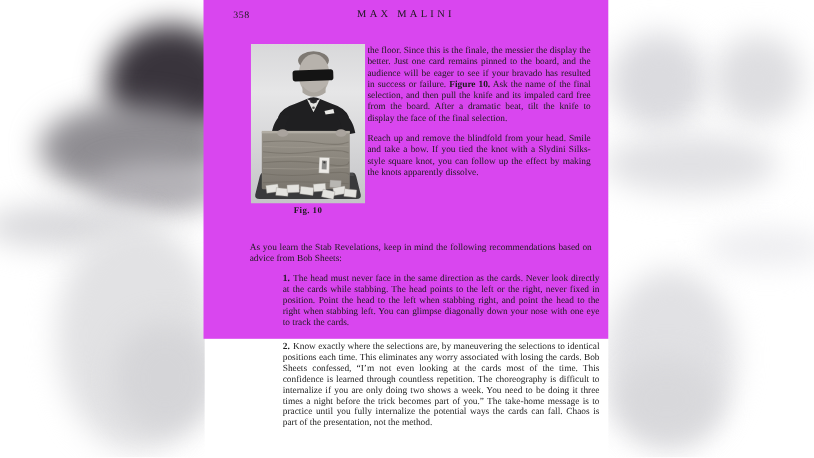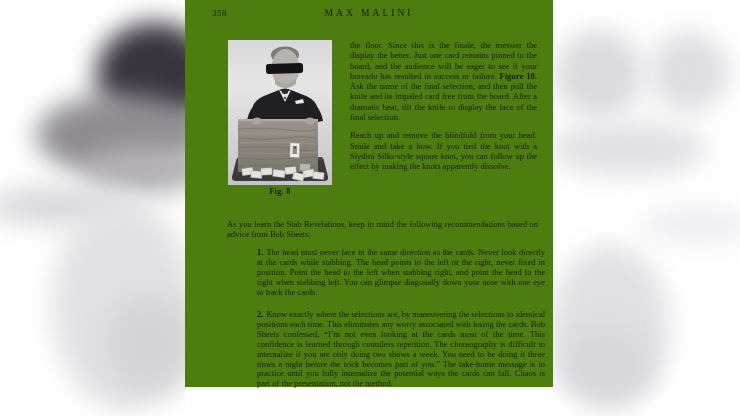--- a/index.html
+++ b/index.html
@@ -21,33 +21,33 @@
   .b-tall {left:52px; top:200px; width:142px;height:210px;background:#e2e2e4;}
   .b-patch{left:104px;top:293px; width:92px; height:102px;background:#d5d5d8;}
   .r-a    {left:2px;  top:30px;  width:88px; height:88px; background:#dbdbdf;}
   .r-b    {left:96px; top:32px;  width:80px; height:80px; background:#dedee1;}
   .r-band {left:-4px; top:122px; width:158px;height:54px; background:#e1e1e4;}
   .r-faint{left:88px; top:208px; width:112px;height:34px; background:#ededf0;}
   .r-bot  {left:-2px; top:245px; width:118px;height:160px;background:#e1e1e4;}
   .r-bot2 {left:6px;  top:325px; width:94px; height:78px; background:#d8d8db;}
 
   
-  .page{position:absolute;left:185px;top:0;width:368px;height:387px;background:#4d7c0f;}
+  .page{position:absolute;left:185px;top:0;width:368px;height:308px;background:#d946ef;}
   .hdr-num{position:absolute;left:27px;top:8px;font-size:9px;letter-spacing:0.5px;}
   .hdr-title{position:absolute;left:0;right:0;top:8px;text-align:center;
     font-size:9.5px;letter-spacing:3px;font-weight:normal;}
 
   .photo{position:absolute;left:43px;top:40px;width:104px;height:145px;}
   .photo svg{display:block;width:104px;height:145px;}
   .fig-caption{position:absolute;left:43px;top:187px;width:104px;text-align:center;
     font-weight:bold;font-size:8px;letter-spacing:0.4px;}
 
   .right-col{position:absolute;left:149px;top:40px;width:203px;
     font-size:8.5px;line-height:10.3px;text-align:justify;}
-  .right-col p{margin:0 0 8px 16px;}
+  .right-col p{margin:0 0 8px 0;}
 
   .sec-heading{position:absolute;left:42px;top:202px;width:311px;text-align:center;
     font-weight:bold;font-size:9.5px;letter-spacing:1.6px;}
   .sec-intro{position:absolute;left:42px;top:219px;width:311px;
     font-size:8.5px;line-height:10.4px;text-align:justify;}
   .item{position:absolute;left:57px;width:288px;
     font-size:8.5px;line-height:9.9px;text-align:justify;margin-left:15px;}
   .item-1{top:248px;}
   .item-2{top:310px;}
   .item-num{font-weight:bold;margin-right:3px;}
@@ -149,21 +149,21 @@
           <rect x="33" y="128" width="11" height="7" transform="rotate(-3 38 131)"></rect>
           <rect x="45" y="130" width="12" height="7" transform="rotate(7 51 133)"></rect>
           <rect x="57" y="127" width="11" height="7" transform="rotate(-5 62 130)"></rect>
           <rect x="72" y="124" width="10" height="6.5" transform="rotate(3 77 127)" fill="#b8b6b2"></rect>
           <rect x="75" y="130" width="11" height="7" transform="rotate(-10 80 133)"></rect>
           <rect x="85" y="132" width="11" height="7" transform="rotate(6 90 135)"></rect>
           <rect x="65" y="133" width="11" height="7" transform="rotate(12 70 136)"></rect>
         </g>
       </svg>
     </div>
-    <div class="fig-caption">Fig. 8</div>
+    <div class="fig-caption">Fig. 10</div>
 
     <div class="right-col">
       <p><span>the floor. Since this is the finale, the messier the display the better. Just one card remains pinned to the board, and the audience will be eager to see if your bravado has resulted in success or failure. </span><b>Figure 10.</b><span> Ask the name of the final selection, and then pull the knife and its impaled card free from the board. After a dramatic beat, tilt the knife to display the face of the final selection.</span></p>
       <p>Reach up and remove the blindfold from your head. Smile and take a bow. If you tied the knot with a Slydini Silks-style square knot, you can follow up the effect by making the knots apparently dissolve.</p>
     </div>
 
     <div class="sec-intro">As you learn the Stab Revelations, keep in mind the following recommendations based on advice from Bob Sheets:</div>
 
     <div class="item item-1"><span class="item-num">1.</span><span>The head must never face in the same direction as the cards. Never look directly at the cards while stabbing. The head points to the left or the right, never fixed in position. Point the head to the left when stabbing right, and point the head to the right when stabbing left. You can glimpse diagonally down your nose with one eye to track the cards.</span></div>
 

